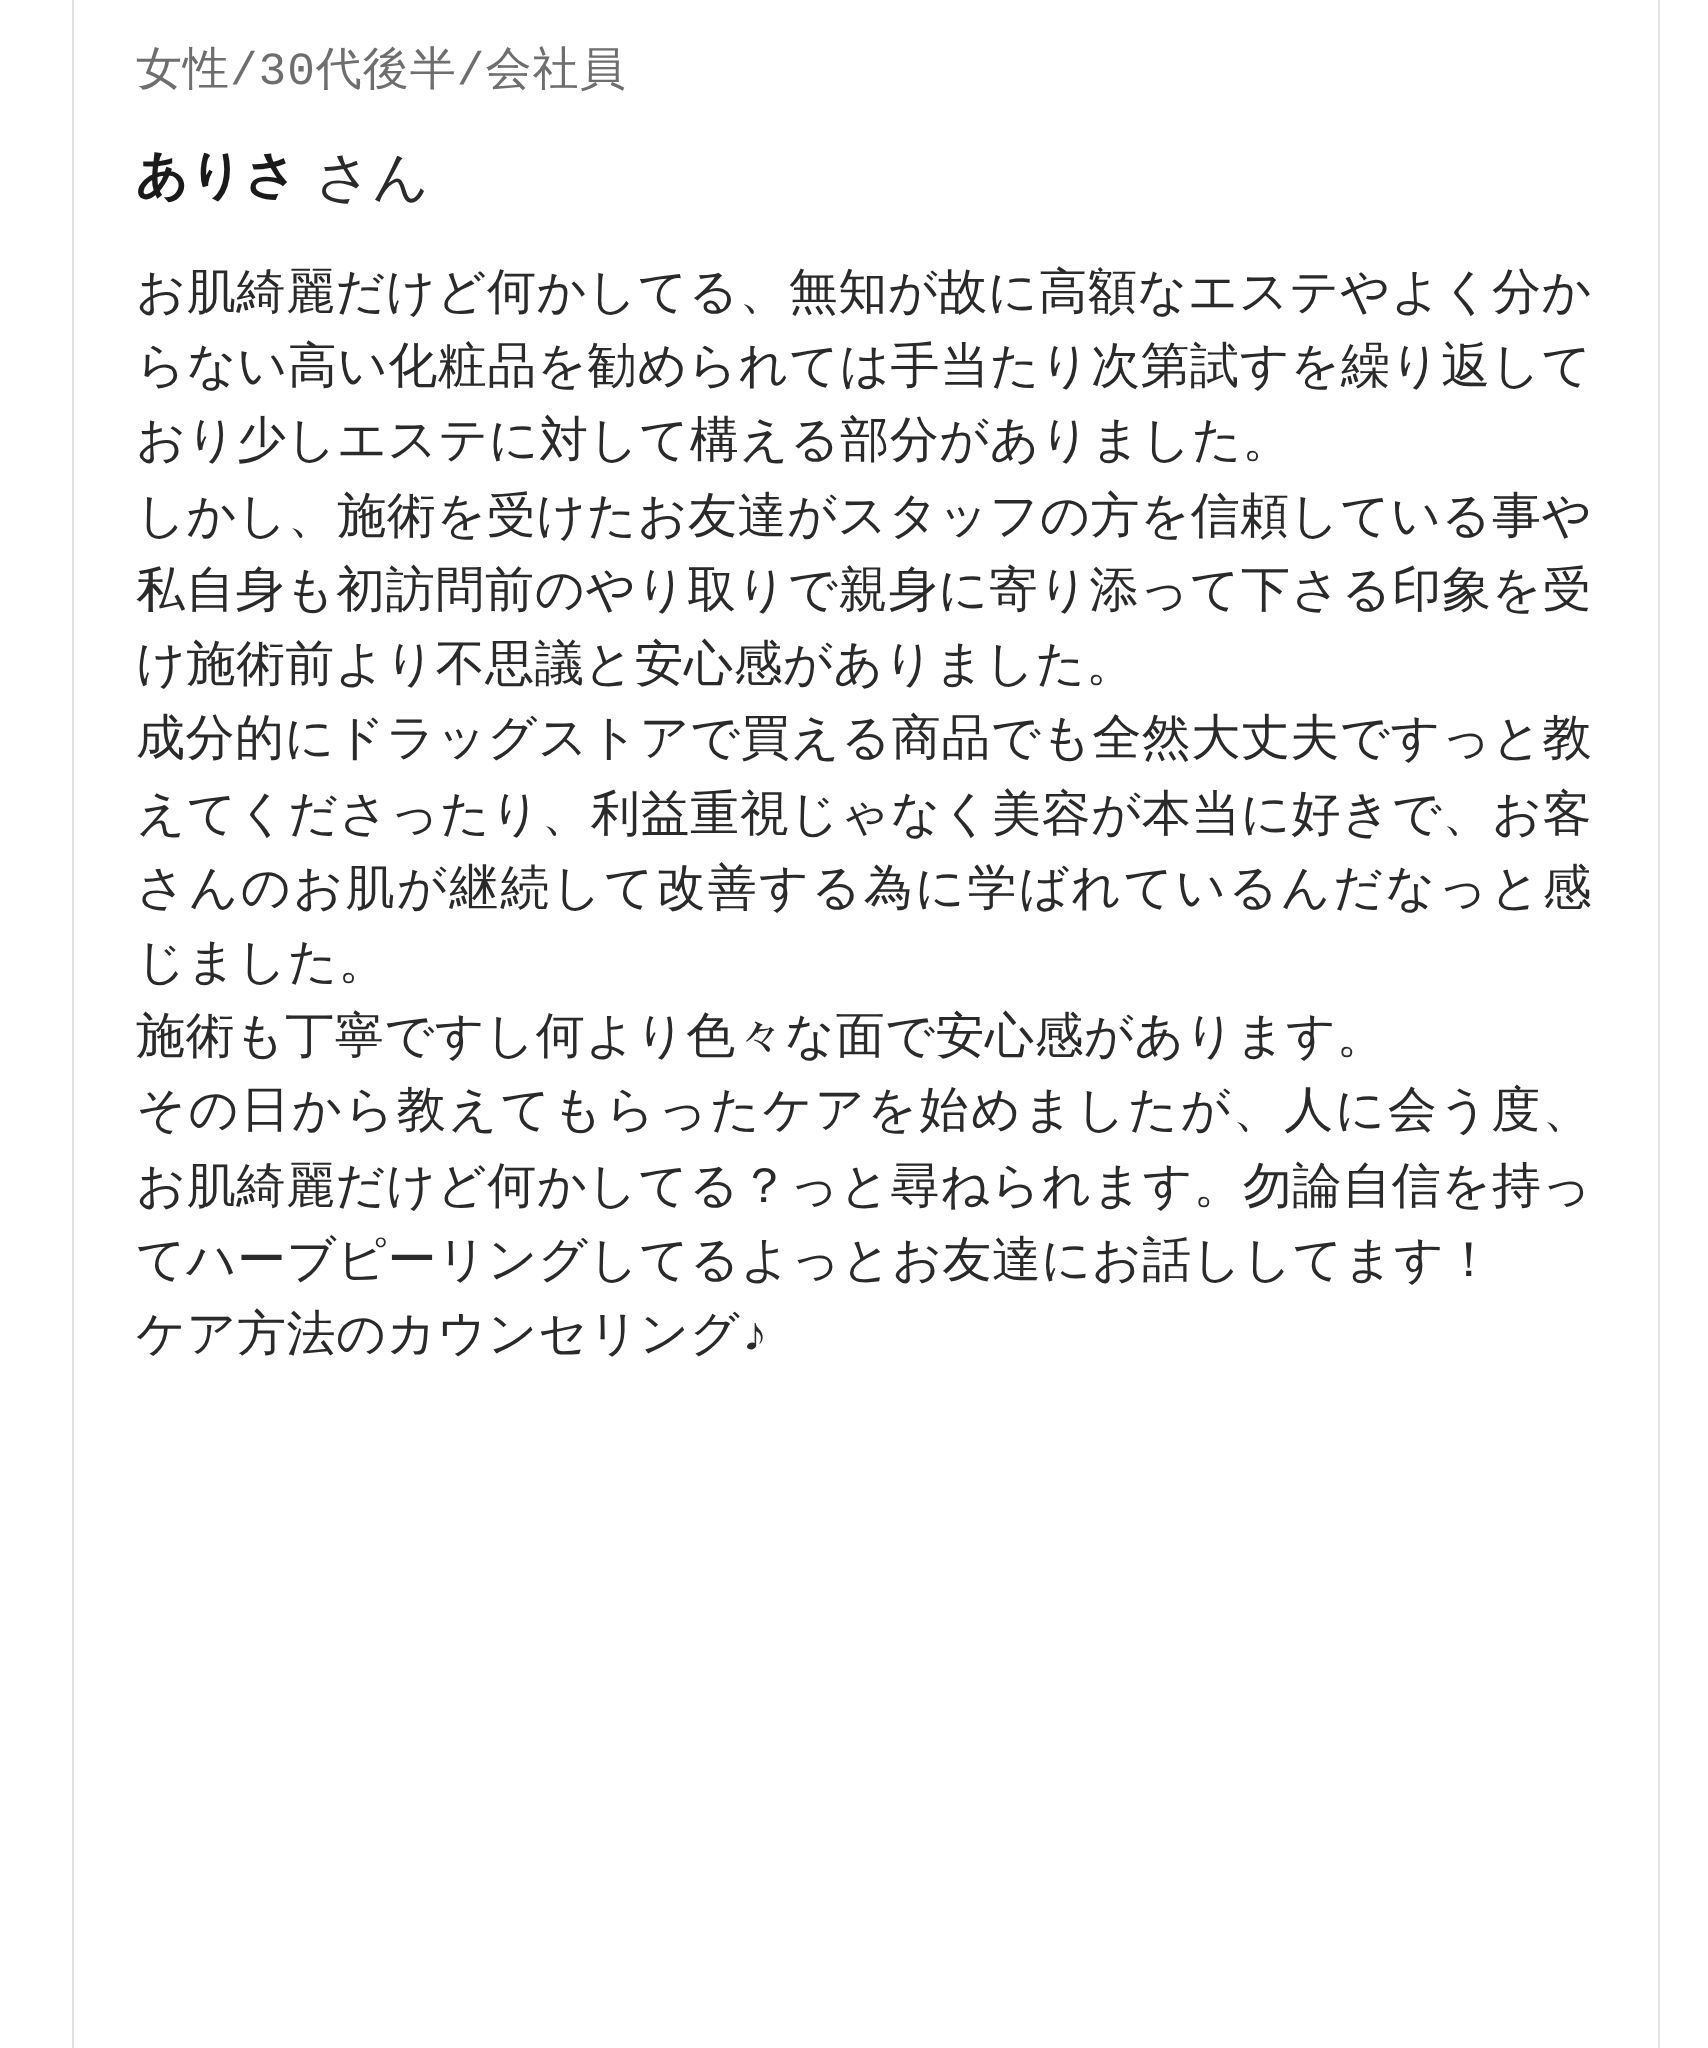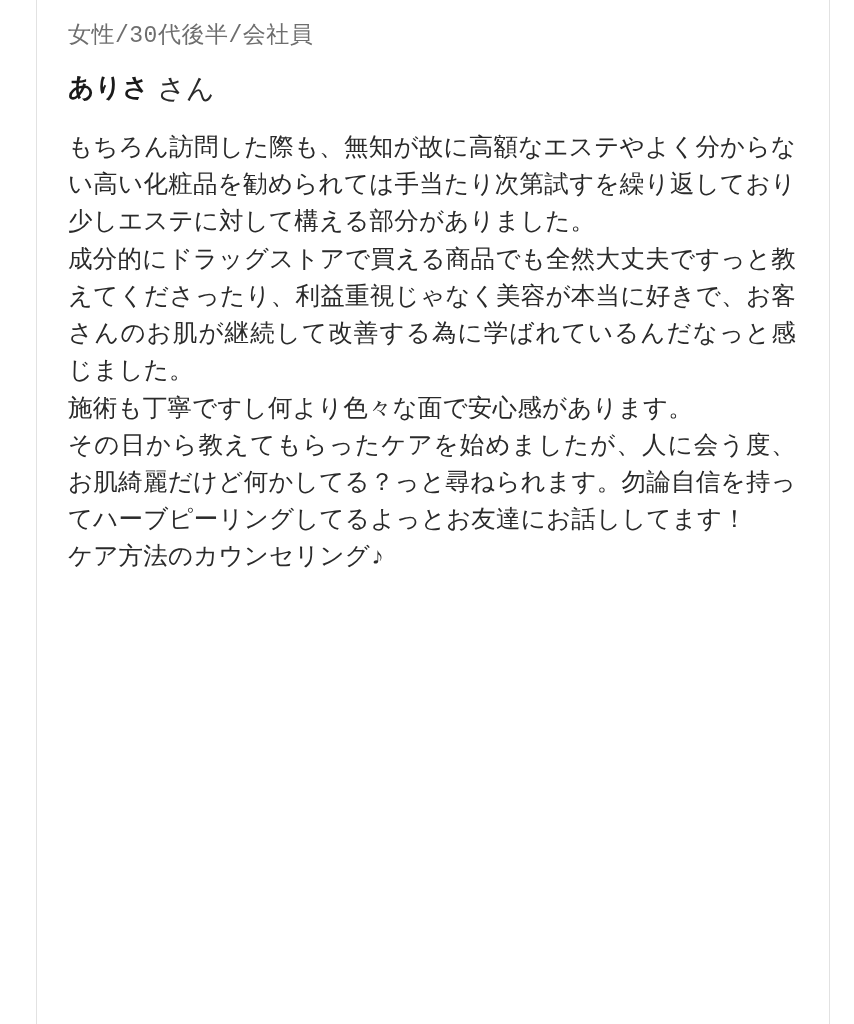--- a/index.html
+++ b/index.html
@@ -97,21 +97,22 @@
   <div class="content">
 
     <div class="meta">女性/30代後半/会社員</div>
 
     <div class="name-row">
       <span class="name">ありさ</span>
       <span class="name-suffix">さん</span>
     </div>
 
     <div class="body-text">
-      <p>もちろん訪問した際も、無知が故に高額なエステやよく分からない高い化粧品を勧められては手当たり次第試すを繰り返しており少しエステに対して構える部分がありました。</p>
+      <p>お肌綺麗だけど何かしてる、無知が故に高額なエステやよく分からない高い化粧品を勧められては手当たり次第試すを繰り返しており少しエステに対して構える部分がありました。</p>
+      <p>しかし、施術を受けたお友達がスタッフの方を信頼している事や私自身も初訪問前のやり取りで親身に寄り添って下さる印象を受け施術前より不思議と安心感がありました。</p>
       <p>成分的にドラッグストアで買える商品でも全然大丈夫ですっと教えてくださったり、利益重視じゃなく美容が本当に好きで、お客さんのお肌が継続して改善する為に学ばれているんだなっと感じました。</p>
       <p>施術も丁寧ですし何より色々な面で安心感があります。</p>
       <p>その日から教えてもらったケアを始めましたが、人に会う度、お肌綺麗だけど何かしてる？っと尋ねられます。勿論自信を持ってハーブピーリングしてるよっとお友達にお話ししてます！</p>
       <p>ケア方法のカウンセリング♪</p>
     </div>
 
   </div>
 </div>
 
 </body></html>

